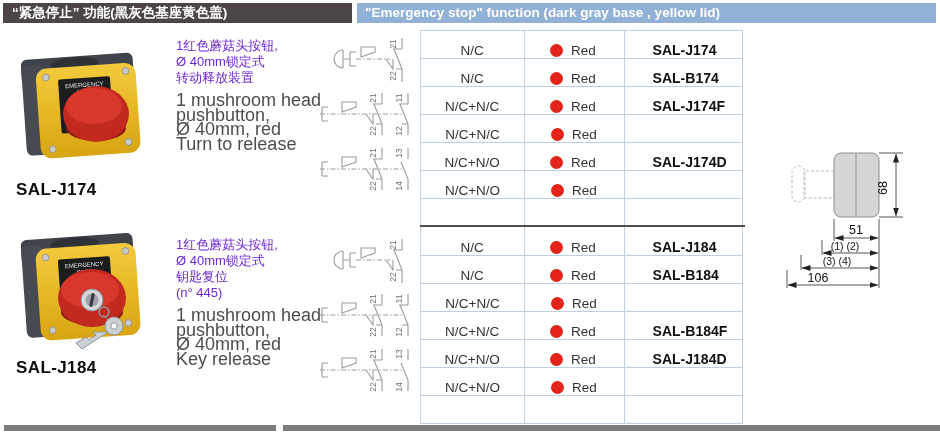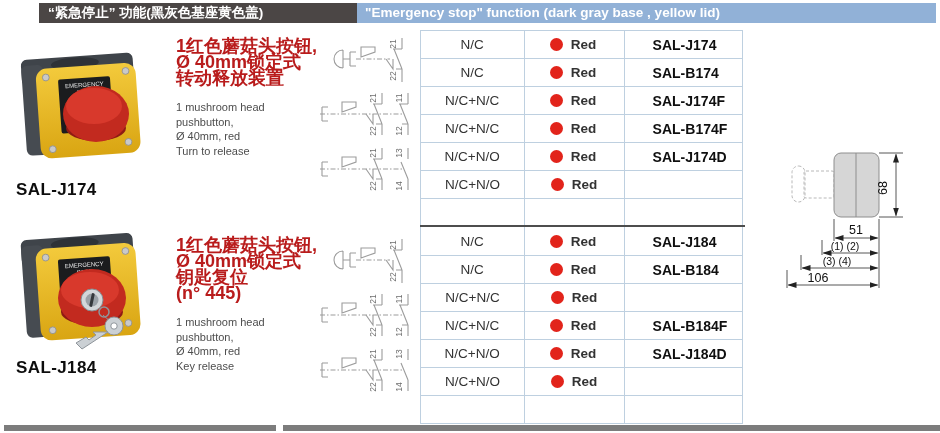--- a/index.html
+++ b/index.html
@@ -1,38 +1,38 @@
 <!DOCTYPE html>
 <html><head>
 <meta charset="utf-8">
 <style>
   html,body{margin:0;padding:0;background:#fff;}
   .page{position:relative;width:940px;height:433px;background:#ffffff;
         font-family:"Liberation Sans",sans-serif;overflow:hidden;}
 
   .hdr{position:absolute;top:3px;height:20px;color:#fff;font-weight:bold;
        font-size:13.5px;line-height:20px;box-sizing:border-box;white-space:nowrap;overflow:hidden;}
-  .hdr-zh{left:3px;width:349px;background:#4b4645;padding-left:9px;margin-left:36px;}
+  .hdr-zh{left:3px;width:349px;background:#4b4645;padding-left:9px;}
   .hdr-en{left:357px;width:579px;background:#91b1d7;padding-left:8px;}
 
   .model-label{position:absolute;font-size:17px;font-weight:bold;color:#0d0d0d;letter-spacing:.4px;}
   .lbl1{left:16px;top:180px;} .lbl2{left:16px;top:358px;}
 
   .desc{position:absolute;left:176px;width:152px;}
   .d1{top:38px;} .d2{top:237px;}
-  .desc-zh{font-size:18px;font-weight:bold;color:#b91c1c;line-height:16px;white-space:pre-line;}
-  .desc-en{font-size:11px;color:#4d4d4d;line-height:14.5px;white-space:pre-line;margin-top:14px;}
+  .desc-zh{font-size:13px;font-weight:normal;color:#6d28d9;line-height:16px;white-space:pre-line;}
+  .desc-en{font-size:18px;color:#4d4d4d;line-height:14.5px;white-space:pre-line;margin-top:7px;}
 
   .table{position:absolute;left:420px;top:30px;width:323px;height:394px;
          border:1px solid #bed0e0;box-sizing:border-box;}
   .vline{position:absolute;top:0;bottom:0;width:1px;background:#bed0e0;}
-  .trow{position:absolute;left:0;width:100%;height:28px;display:flex;align-items:center;
+  .trow{position:absolute;left:0;width:100%;height:28px;display:flex;align-items:flex-end;
         border-bottom:1px solid #bed0e0;box-sizing:border-box;}
   .c1{width:103px;text-align:center;font-size:13.5px;color:#333;}
-  .c2{width:100px;display:flex;align-items:center;justify-content:center;font-size:13.5px;color:#333;font-weight:bold;}
+  .c2{width:100px;display:flex;align-items:center;justify-content:center;font-size:13.5px;color:#333;}
   .dot{width:13px;height:13px;border-radius:50%;background:#e2241b;margin-right:8px;flex:0 0 13px;}
   .c3{width:120px;padding-left:30px;font-size:14px;font-weight:bold;color:#0f0f0f;box-sizing:border-box;}
   .sep-dark{position:absolute;left:-1px;width:325px;height:2px;background:#4d4d4d;}
 
   .gray-bar{position:absolute;top:425px;height:6px;background:#7c7c7c;}
   .gb1{left:4px;width:272px;} .gb2{left:283px;width:657px;}
 
   .cir{position:absolute;}
   .cir text{font-family:"Liberation Sans",sans-serif;}
   svg text{font-family:"Liberation Sans",sans-serif;}
@@ -252,21 +252,20 @@
           <span>Red</span>
         </div>
       <div class="c3">SAL-J174F</div>
     </div>
     <div class="trow" style="top:84px">
       <div class="c1">N/C+N/C</div>
       <div class="c2">
           <span class="dot"></span>
           <span>Red</span>
         </div>
-      <div class="c3">SAL-B174F</div>
     </div>
     <div class="trow" style="top:112px">
       <div class="c1">N/C+N/O</div>
       <div class="c2">
           <span class="dot"></span>
           <span>Red</span>
         </div>
       <div class="c3">SAL-J174D</div>
     </div>
     <div class="trow" style="top:140px">

